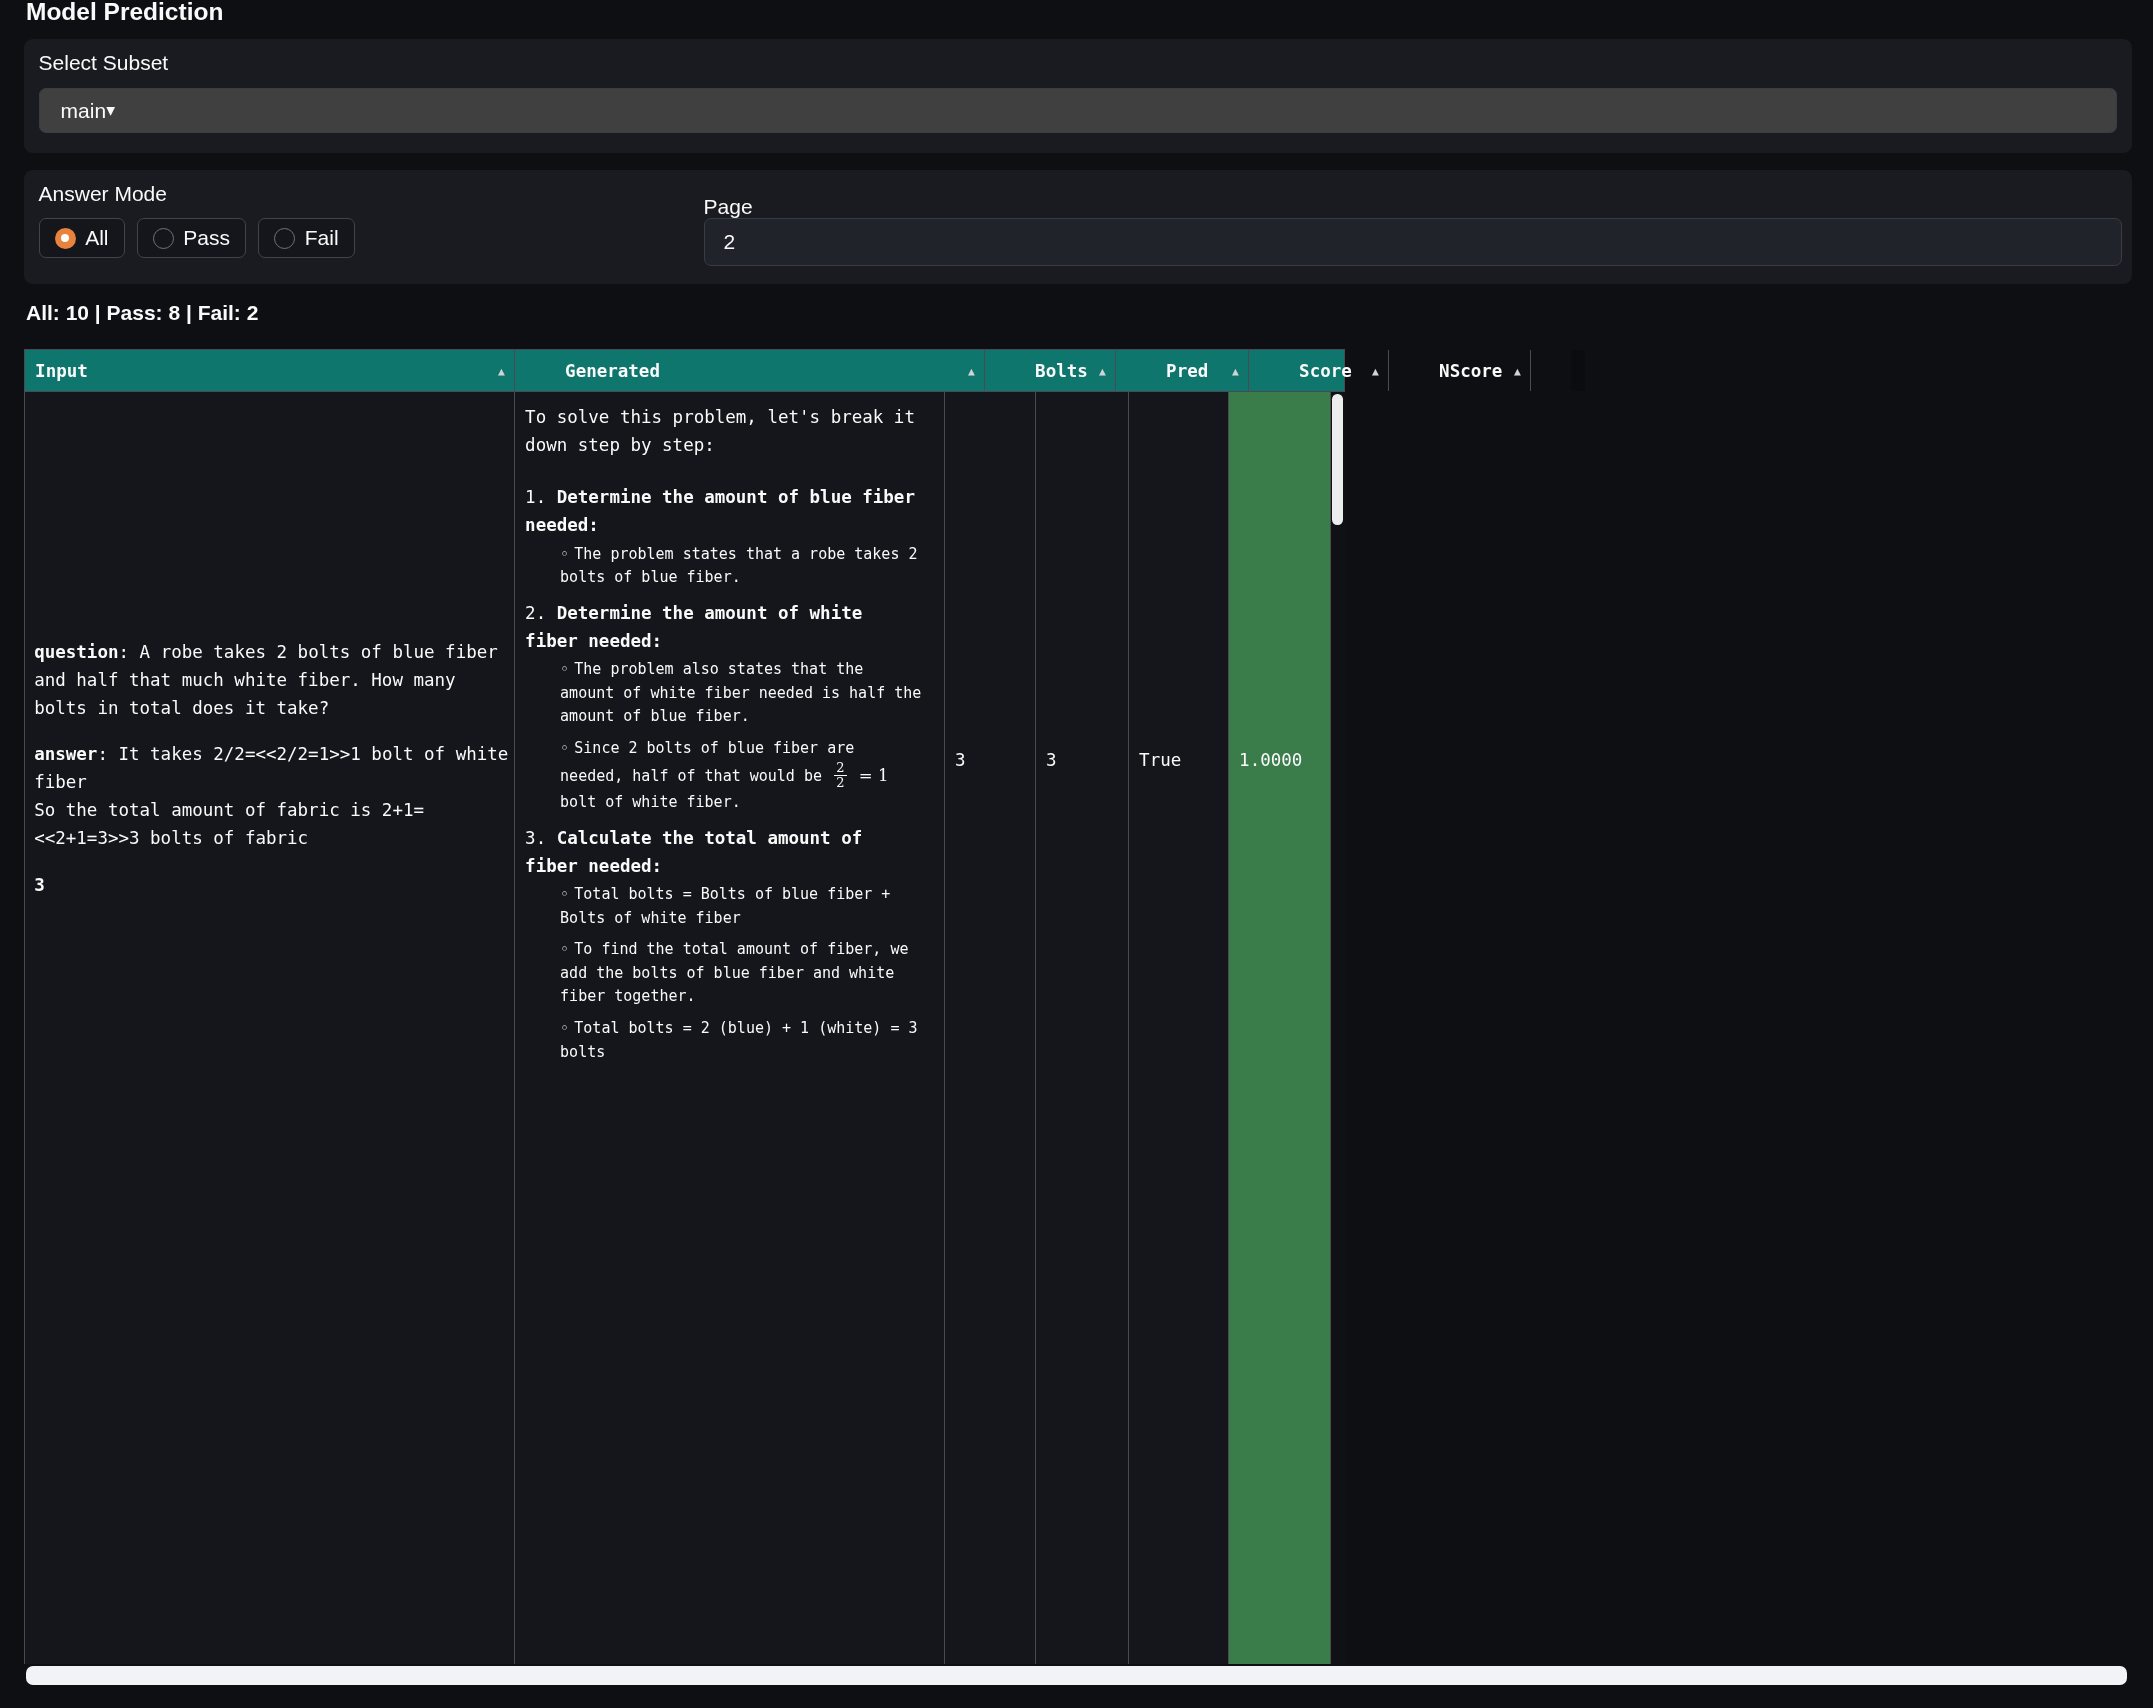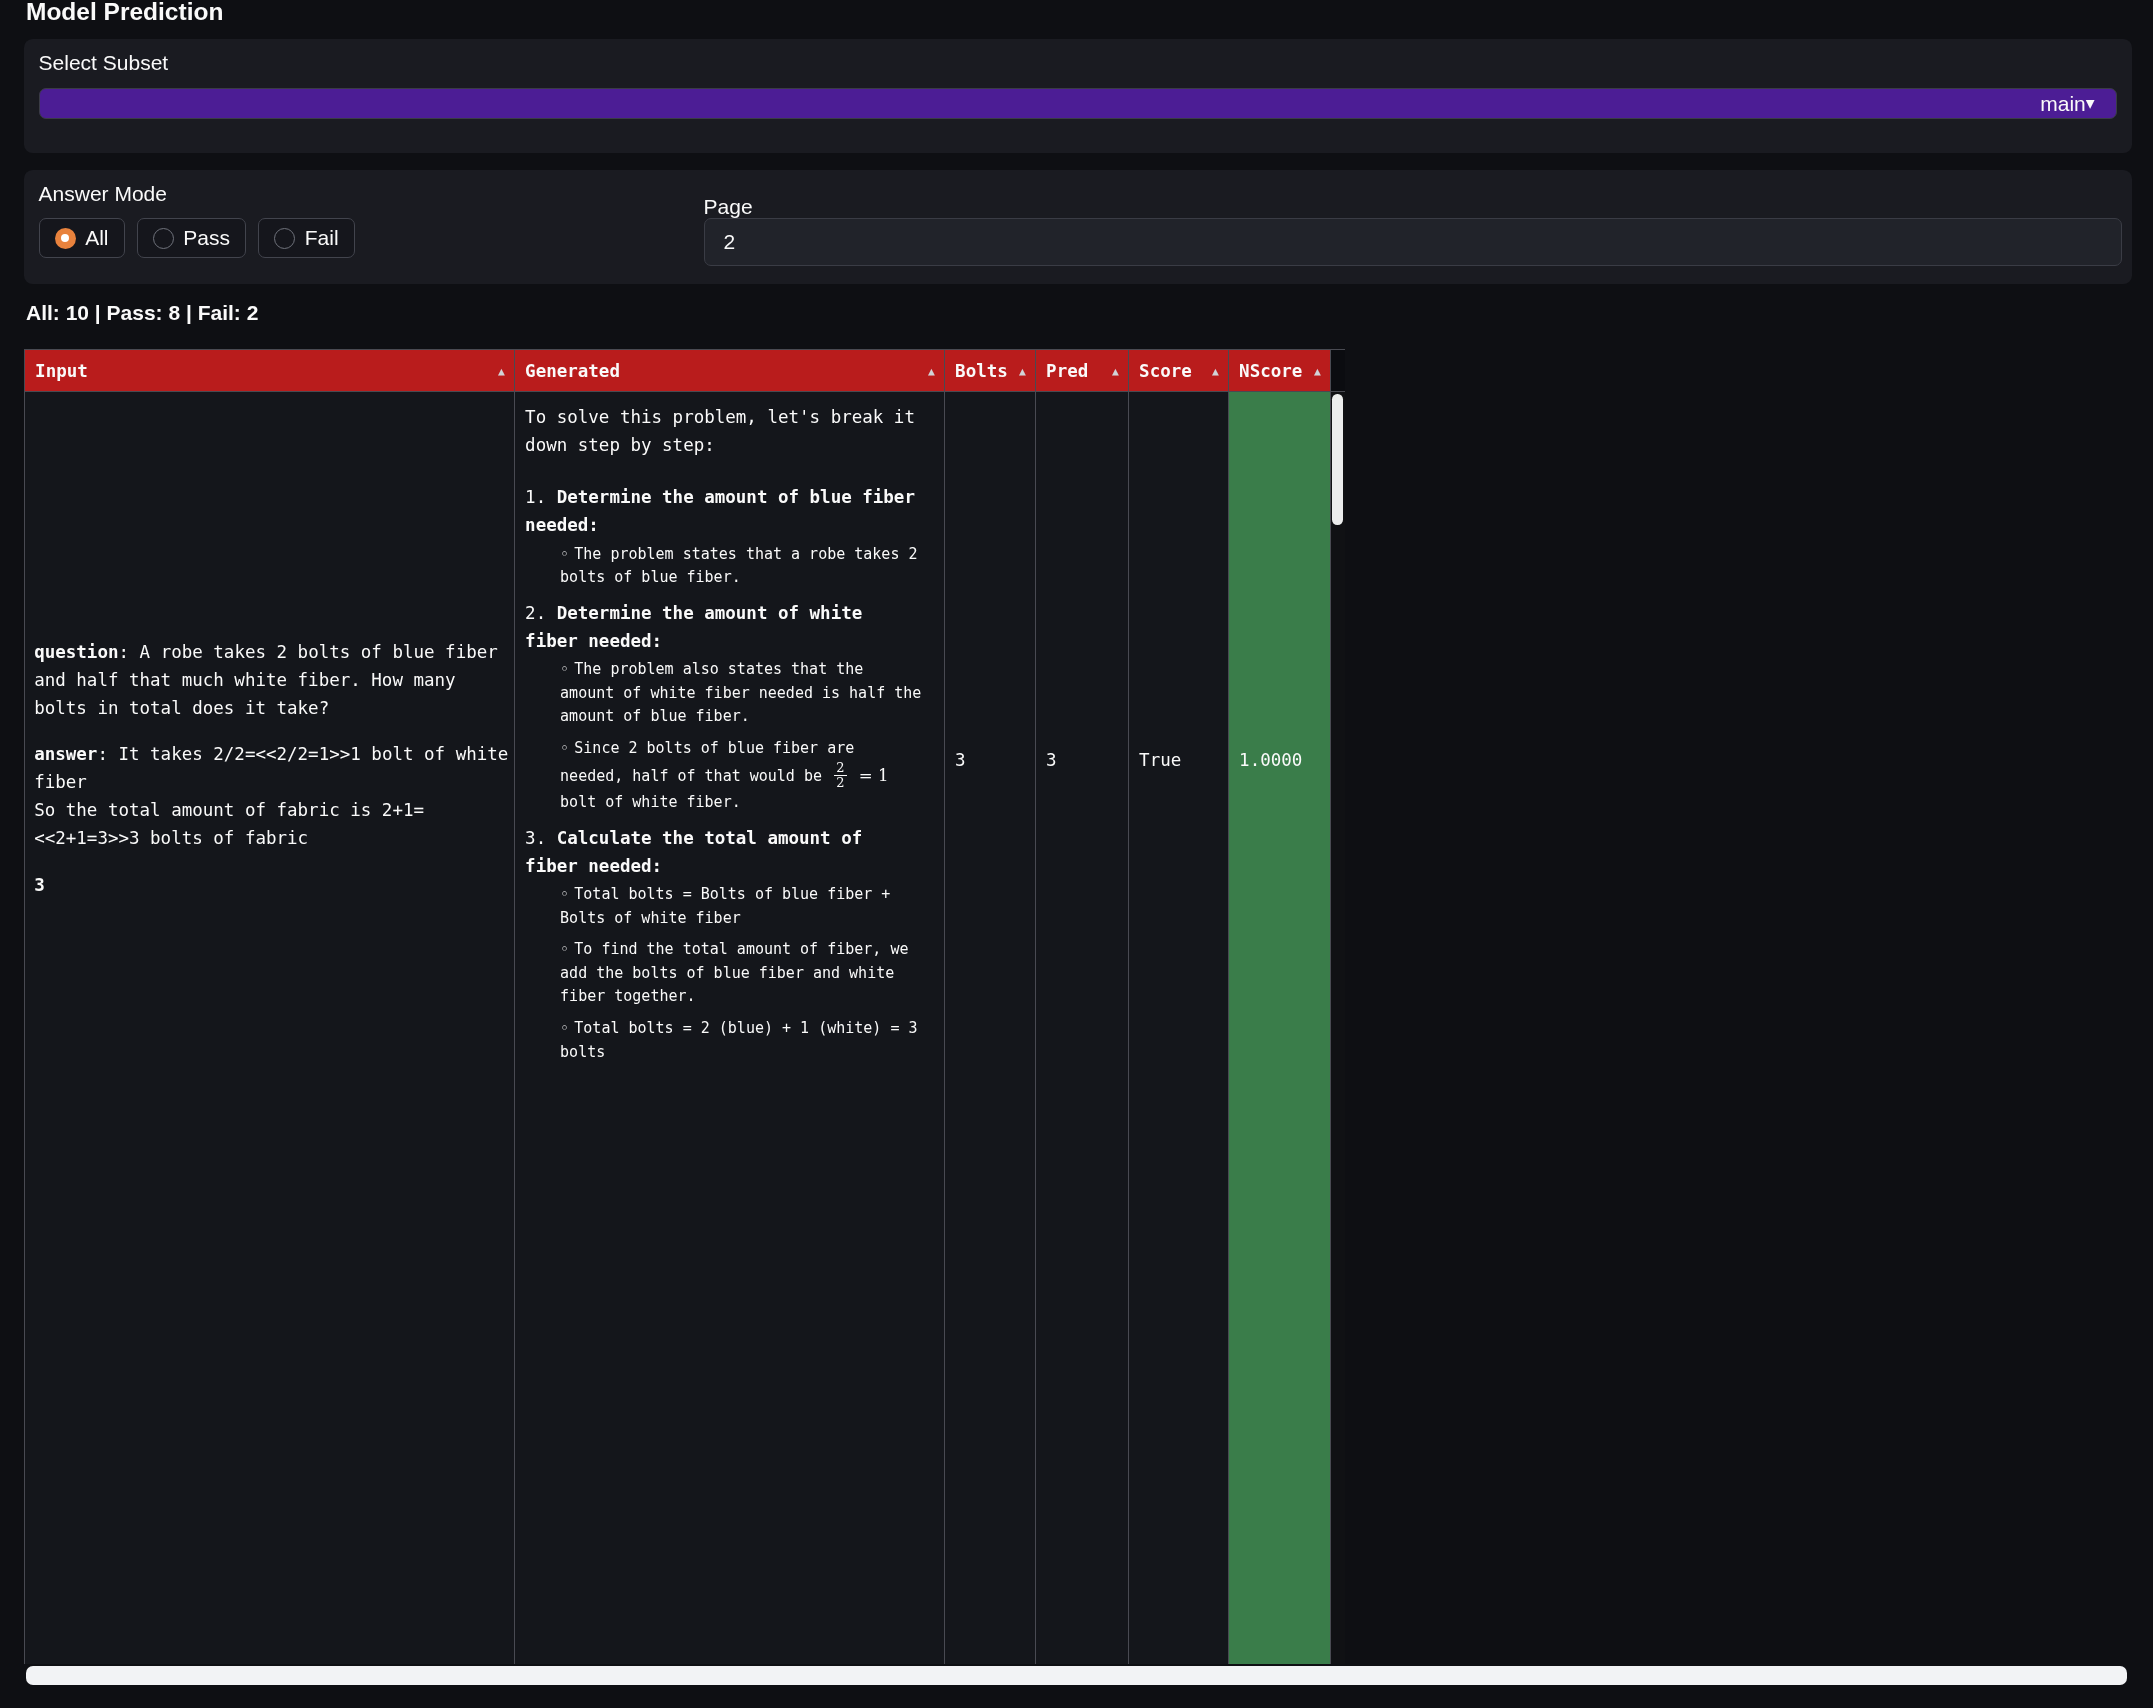--- a/index.html
+++ b/index.html
@@ -8,23 +8,23 @@
   .app { position: relative; width: 2154px; height: 1708px; }
 
   .page-title { position: absolute; left: 26px; top: -1.7px; font-size: 24.5px; font-weight: 700; line-height: 28px; }
 
   .panel { position: absolute; left: 23.6px; width: 2108px; height: 114px; background: #1a1b21; border-radius: 8.7px; padding-left: 16px; }
   .panel-subset { top: 39px; }
   .panel-filters { top: 170px; }
   .panel-label { position: absolute; left: 15px; top: 12.2px; font-size: 21px; color: #fafafa; }
 
   .select {
-    position: absolute; left: 15px; top: 49px; width: 2078px; height: 31px;
-    background: #4c1d95; border: 0.9px solid #3a3c45; border-radius: 7px;
-    display: flex; align-items: center; justify-content: flex-end;
+    position: absolute; left: 15px; top: 49px; width: 2078px; height: 45px;
+    background: #404040; border: 0.9px solid #3a3c45; border-radius: 7px;
+    display: flex; align-items: center; justify-content: flex-start;
     padding: 0 21px; cursor: pointer;
   }
   .select .value { font-size: 21px; }
   .select .chev { font-size: 17.5px; color: #fafafa; }
 
   .chips { position: absolute; left: 15px; top: 48px; display: flex; gap: 12.2px; }
   .chip {
     display: inline-flex; align-items: center; gap: 9.6px; height: 40px;
     padding: 0 15px; background: #15161c; border: 0.9px solid #42444d; border-radius: 7px;
     cursor: pointer; font-size: 21px;
@@ -45,21 +45,21 @@
   }
 
   .summary { position: absolute; left: 26px; top: 301px; font-size: 21px; font-weight: 700; }
 
   
   .table-wrap {
     position: absolute; left: 23.6px; top: 349px; width: 1321px; height: 1315px;
     border: 0.9px solid #494a52; font-family: "DejaVu Sans Mono", monospace;
   }
   .thead, .tbody { display: grid; grid-template-columns: 490px 430px 91px 93px 100px 102px 14px; }
-  .thead { height: 42px; background: #b91c1c; border-bottom: 0.9px solid #494a52; }
+  .thead { height: 42px; background: #0f766e; border-bottom: 0.9px solid #494a52; gap: 40px; }
   .th {
     display: flex; align-items: center; justify-content: space-between;
     padding: 0 8.7px 0 10.5px; border-right: 0.9px solid #494a52;
     font-size: 17.5px; font-weight: 700; color: #fafafa; cursor: pointer;
   }
   .th .sort { font-size: 11.4px; color: #d2d3d7; }
   .th-corner { background: #0b0c10; }
 
   .tbody { height: 1272px; }
   .cell { background: #14161b; border-right: 0.9px solid #494a52; overflow: hidden; font-size: 17.5px; line-height: 28px; color: #fafafa; }

